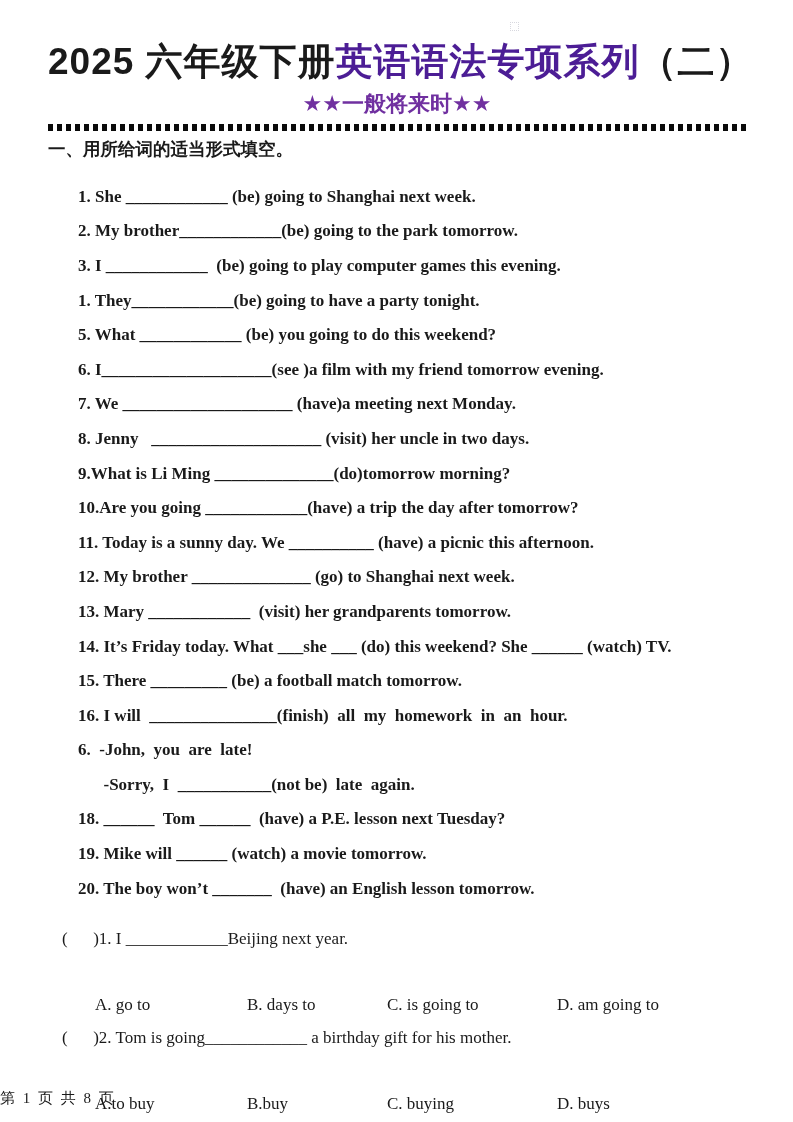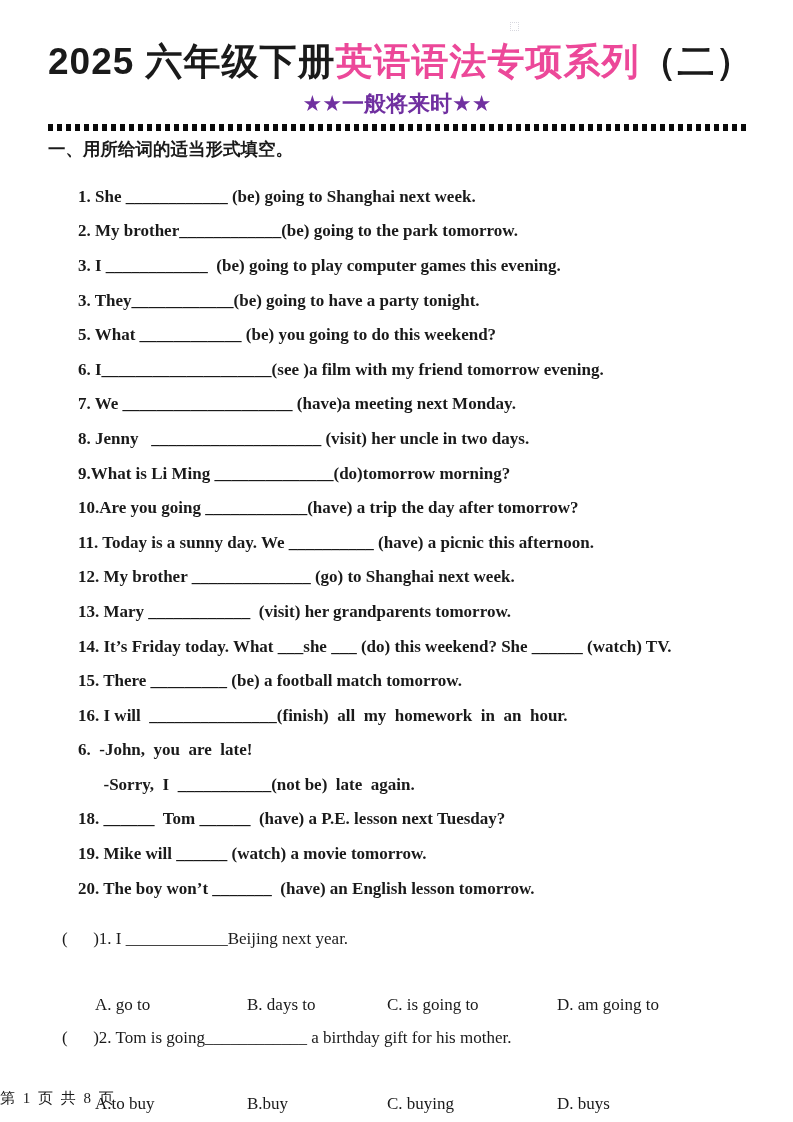--- a/index.html
+++ b/index.html
@@ -19,21 +19,21 @@
   .title {
     text-align: center;
     font-family: "Liberation Sans", "DejaVu Sans", sans-serif;
     font-weight: bold;
     font-size: 37px;
     letter-spacing: 1px;
     line-height: 1.2;
     margin: 0;
     white-space: nowrap;
   }
-  .title .hl { color: #ec4899; }
+  .title .hl { color: #4c1d95; }
   .subtitle {
     text-align: center;
     font-family: "Liberation Sans", "DejaVu Sans", sans-serif;
     font-weight: bold;
     font-size: 22px;
     color: #7030a0;
     margin-top: 7px;
     line-height: 1.2;
   }
   .dotted-sep {
@@ -96,21 +96,21 @@
   <div class="subtitle">★★一般将来时★★</div>
 
   <div class="dotted-sep"></div>
 
   <div class="sec-heading">一、用所给词的适当形式填空。</div>
 
   <div class="q-list">
     <div class="q-line">1. She ____________ (be) going to Shanghai next week.</div>
     <div class="q-line">2. My brother____________(be) going to the park tomorrow.</div>
     <div class="q-line">3. I ____________  (be) going to play computer games this evening.</div>
-    <div class="q-line">3. They____________(be) going to have a party tonight.</div>
+    <div class="q-line">1. They____________(be) going to have a party tonight.</div>
     <div class="q-line">5. What ____________ (be) you going to do this weekend?</div>
     <div class="q-line">6. I____________________(see )a film with my friend tomorrow evening.</div>
     <div class="q-line">7. We ____________________ (have)a meeting next Monday.</div>
     <div class="q-line">8. Jenny   ____________________ (visit) her uncle in two days.</div>
     <div class="q-line">9.What is Li Ming ______________(do)tomorrow morning?</div>
     <div class="q-line">10.Are you going ____________(have) a trip the day after tomorrow?</div>
     <div class="q-line">11. Today is a sunny day. We __________ (have) a picnic this afternoon.</div>
     <div class="q-line">12. My brother ______________ (go) to Shanghai next week.</div>
     <div class="q-line">13. Mary ____________  (visit) her grandparents tomorrow.</div>
     <div class="q-line">14. It’s Friday today. What ___she ___ (do) this weekend? She ______ (watch) TV.</div>

